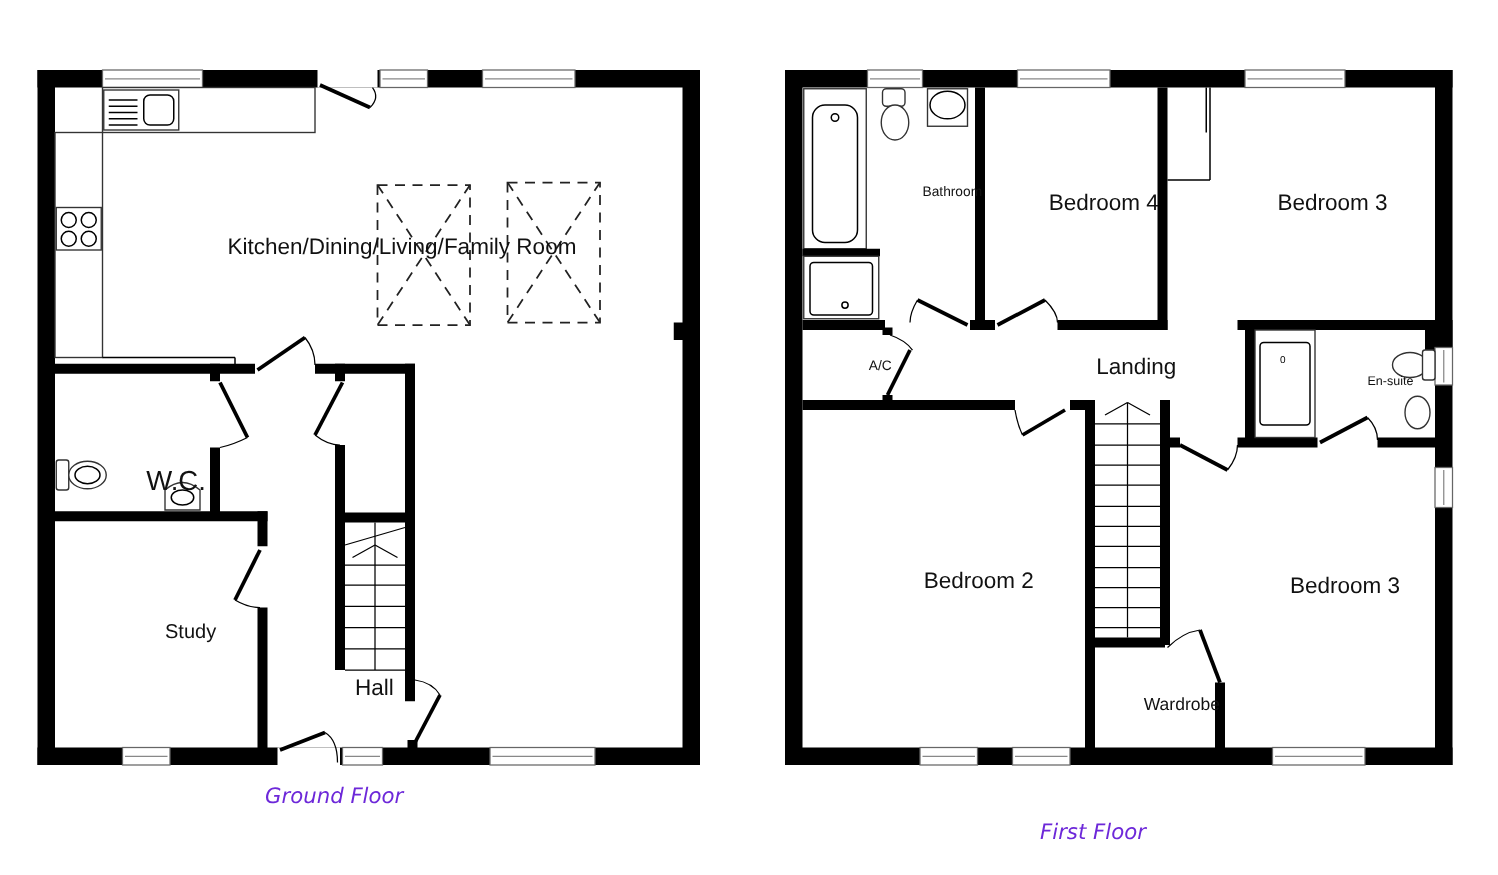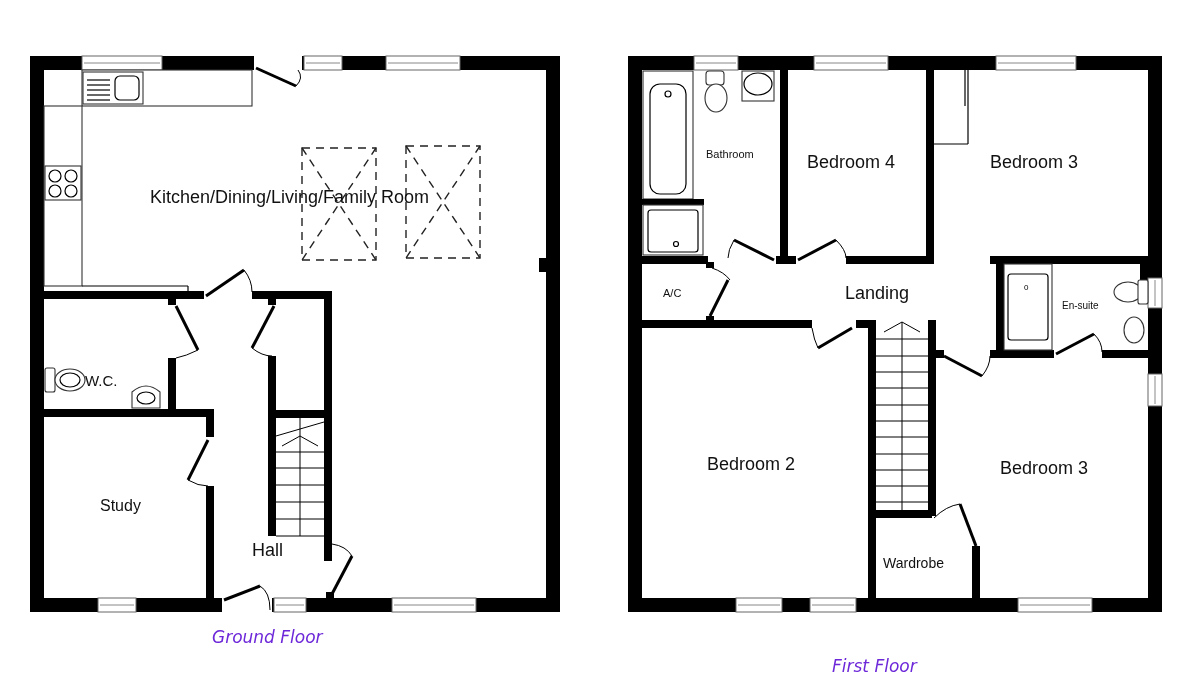--- a/index.html
+++ b/index.html
@@ -7,21 +7,21 @@
   svg.plan { position: absolute; left: 0; top: 0; }
   .wall { fill: #000; }
   .thin { fill: none; stroke: #000; stroke-width: 1.2; }
   .fix { fill: #fff; stroke: #333; stroke-width: 1.1; }
   .win { fill: #fff; stroke: #666; stroke-width: 1; }
   .winline { stroke: #888; stroke-width: 1; }
   .door { stroke: #000; stroke-width: 3; fill: none; }
   .arc { stroke: #000; stroke-width: 1; fill: none; }
   .dash { fill: none; stroke: #222; stroke-width: 1.4; stroke-dasharray: 8 6; }
   .stair { stroke: #000; stroke-width: 1; fill: none; }
-  .lbl { position: absolute; color: #111; white-space: nowrap; font-family: "Liberation Sans", sans-serif; }
+  .lbl { position: absolute; color: #111; white-space: nowrap; font-family: "Liberation Sans", sans-serif; margin-left: 32px; }
   .lbl.big { font-size: 18px; }
   .lbl.small { font-size: 11px; }
   .lbl.mid { font-size: 14px; }
   .title { position: absolute; font-family: "DejaVu Sans", sans-serif; font-size: 17px; color: #6d28d9; white-space: nowrap; font-style: italic; }
 </style>
 </head>
 <body>
 
 <svg class="plan" width="1198" height="700" viewBox="0 0 1198 700">
 
@@ -308,21 +308,21 @@
         <line class="winline" x1="1020" y1="605" x2="1090" y2="605"></line>
     </g>
     <g>
       <rect class="win" x="1148" y="374" width="14" height="32"></rect>
         <line class="winline" x1="1155" y1="376" x2="1155" y2="404"></line>
     </g>
   </g>
 </svg>
 
 <div class="lbl big" style="left:150px; top:187px; font-size:18px;">Kitchen/Dining/Living/Family Room</div>
-<div class="lbl big" style="left:85px; top:372px; font-size:15px;">W.C.</div>
+<div class="lbl big" style="left:85px; top:372px; font-size:22px;">W.C.</div>
 <div class="lbl big" style="left:100px; top:497px; font-size:16px;">Study</div>
 <div class="lbl big" style="left:252px; top:540px; font-size:18px;">Hall</div>
 <div class="title" style="left:212px; top:627px;">Ground Floor</div>
 
 <div class="lbl small" style="left:706px; top:148px;">Bathroom</div>
 <div class="lbl big" style="left:807px; top:152px;">Bedroom 4</div>
 <div class="lbl big" style="left:990px; top:152px;">Bedroom 3</div>
 <div class="lbl small" style="left:663px; top:287px;">A/C</div>
 <div class="lbl big" style="left:845px; top:283px;">Landing</div>
 <div class="lbl small" style="left:1062px; top:300px; font-size:10px;">En-suite</div>

